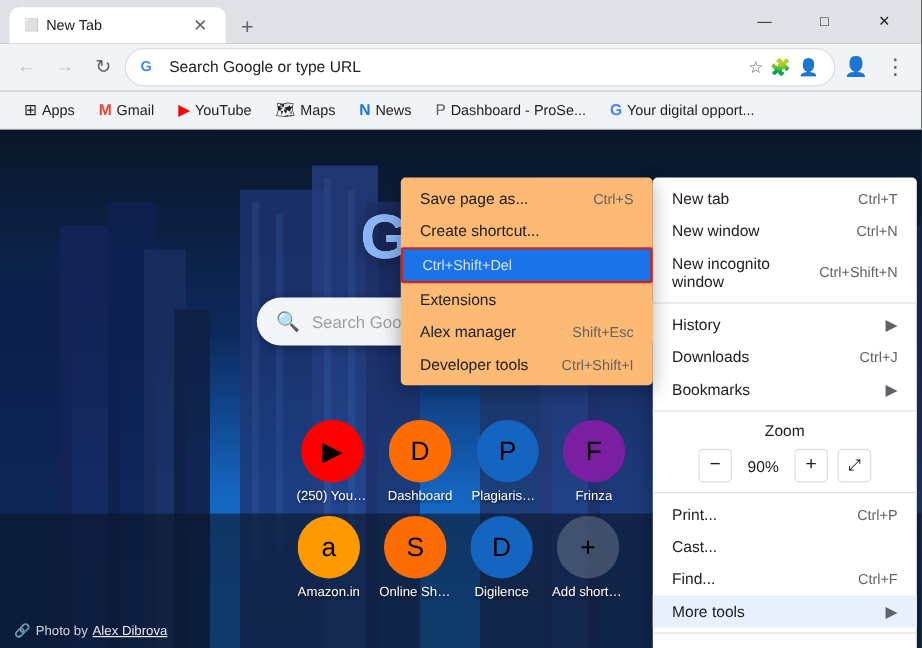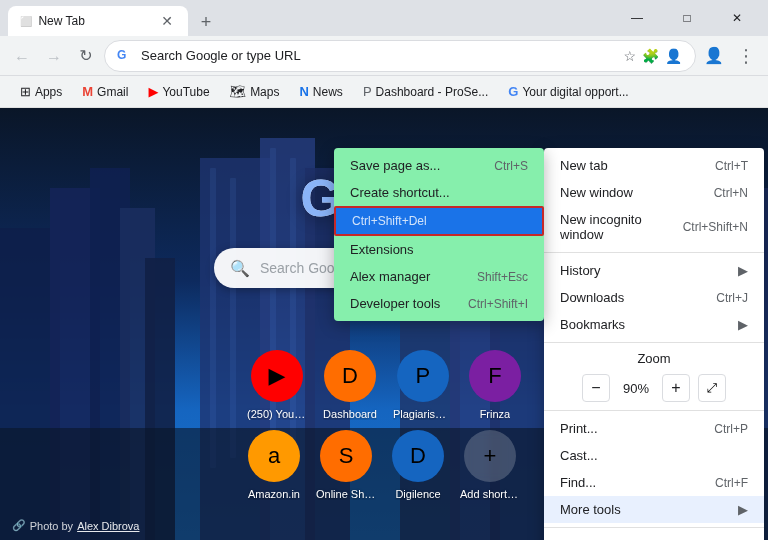--- a/index.html
+++ b/index.html
@@ -234,21 +234,21 @@
       cursor: pointer;
       color: #202124;
       font-size: 13px;
       font-family: Liberation Mono, monospace;
     }
 
     
     .more-tools-menu {
       position: absolute;
       top: 40px; right: 224px;
-      background: #86efac;
+      background: #fdba74;
       border-radius: 4px;
       box-shadow: 0 4px 16px rgba(0,0,0,0.3);
       width: 210px;
       z-index: 101;
       padding: 4px 0;
       font-size: 13px;
     }
     .highlighted-border {
       border: 2px solid #c62828;
       border-radius: 2px;

